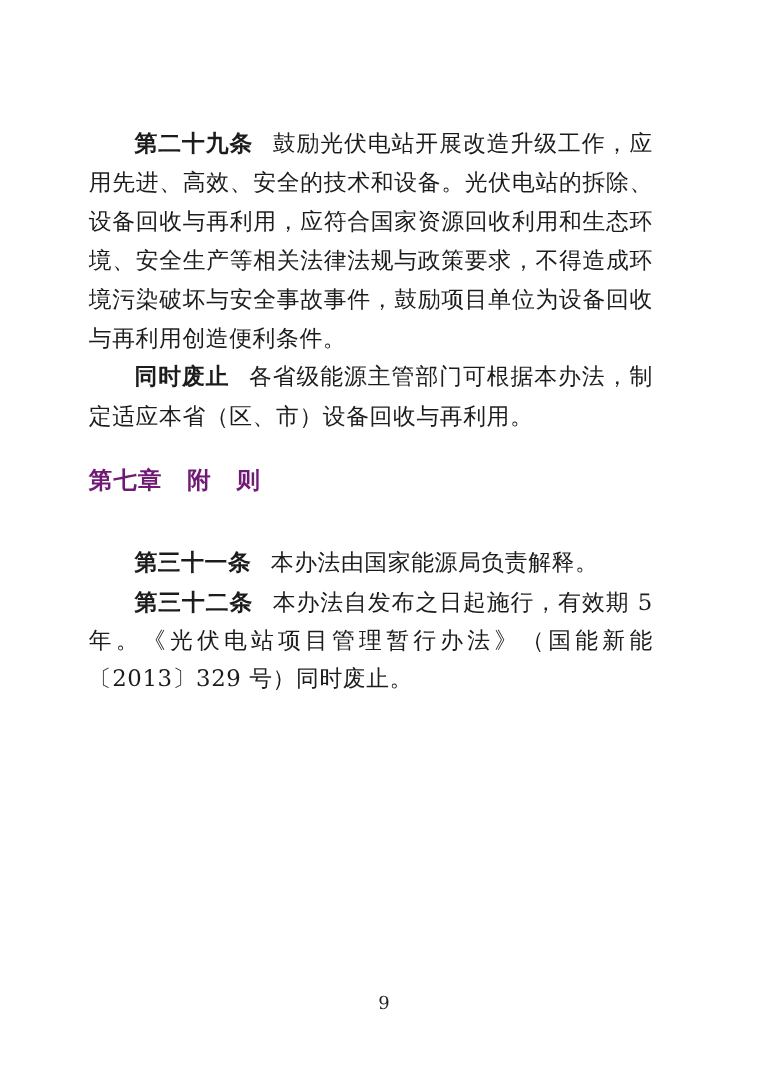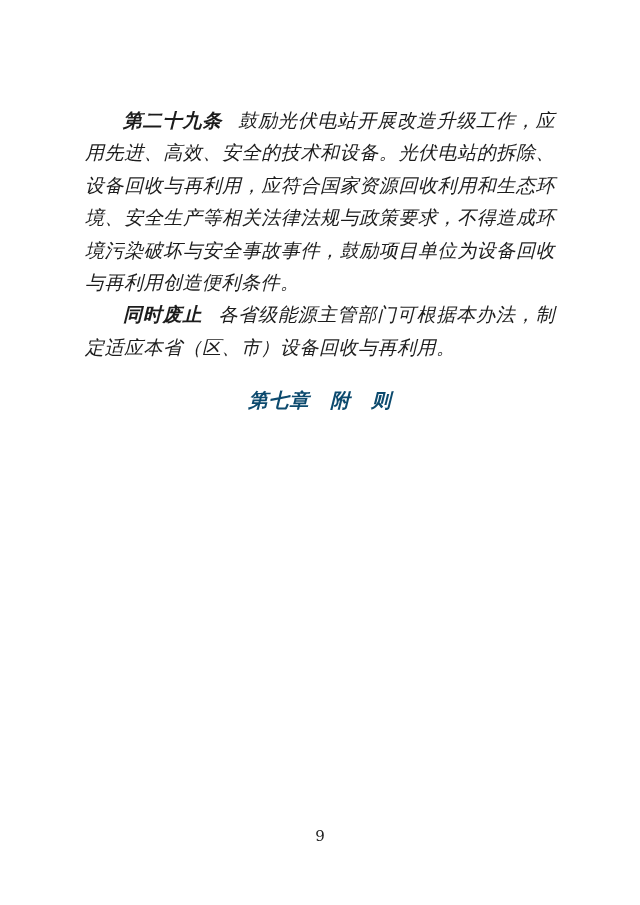--- a/index.html
+++ b/index.html
@@ -11,46 +11,45 @@
     position: relative;
     width: 640px;
     height: 905px;
     background: #ffffff;
     overflow: hidden;
     font-family: "DejaVu Serif", "Liberation Serif", serif;
     color: #1c1c1c;
   }
   .content {
     position: absolute;
-    left: 85px;
+    left: 74px;
     top: 104px;
     width: 470px;
-    font-style: italic;
   }
   p.article {
     margin: 0;
     font-size: 19px;
     line-height: 32.4px;
     text-align: justify;
     text-justify: inter-character;
     text-indent: 2em;
     letter-spacing: 0.5px;
   }
   .article-label {
     font-weight: bold;
     margin-right: 0.85em;
   }
   h2.chapter-heading {
     margin: 24px 0 39px 0;
     font-family: "DejaVu Sans", "Liberation Sans", sans-serif;
     font-size: 19.5px;
     font-weight: bold;
-    text-align: center;
+    text-align: left;
     letter-spacing: 1px;
-    color: #0c4a6e;
+    color: #701a75;
   }
   .page-number {
     position: absolute;
     left: 0;
     right: 0;
     top: 827px;
     text-align: center;
     font-size: 15px;
     color: #222;
   }
@@ -64,18 +63,24 @@
     <p class="article">
       <span class="article-label">第二十九条</span><span>鼓励光伏电站开展改造升级工作，应用先进、高效、安全的技术和设备。光伏电站的拆除、设备回收与再利用，应符合国家资源回收利用和生态环境、安全生产等相关法律法规与政策要求，不得造成环境污染破坏与安全事故事件，鼓励项目单位为设备回收与再利用创造便利条件。</span>
     </p>
 
     <p class="article">
       <span class="article-label">同时废止</span><span>各省级能源主管部门可根据本办法，制定适应本省（区、市）设备回收与再利用。</span>
     </p>
 
     <h2 class="chapter-heading">第七章　附　则</h2>
 
+    <p class="article">
+      <span class="article-label">第三十一条</span><span>本办法由国家能源局负责解释。</span>
+    </p>
 
+    <p class="article">
+      <span class="article-label">第三十二条</span><span>本办法自发布之日起施行，有效期 5 年。《光伏电站项目管理暂行办法》（国能新能〔2013〕329 号）同时废止。</span>
+    </p>
 
   </div>
 
   <div class="page-number">9</div>
 </div>
 
 </body></html>

